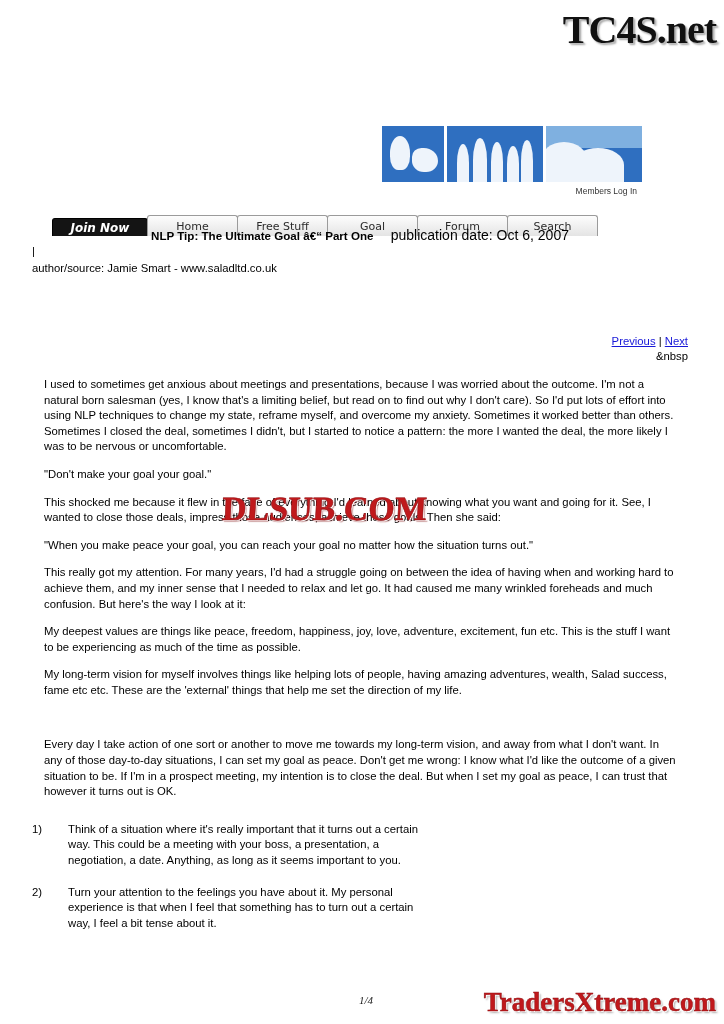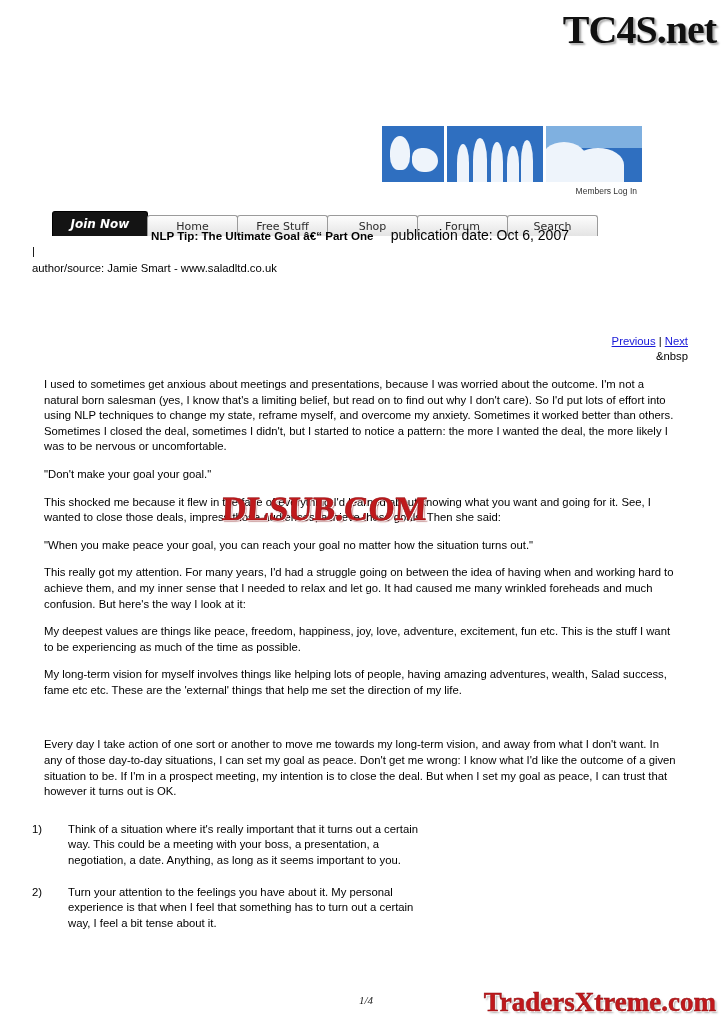--- a/index.html
+++ b/index.html
@@ -135,21 +135,21 @@
     border-radius: 3px 3px 0 0;
     font-family: "DejaVu Sans", sans-serif;
   }
   .tab.join {
     background: #141414;
     color: #ffffff;
     font-weight: bold;
     font-style: italic;
     border-color: #000000;
     min-width: 96px;
-    height: 25px;
+    height: 18px;
     font-size: 12px;
   }
 
   
   .doc {
     position: absolute;
     left: 32px;
     top: 228px;
     width: 656px;
     font-size: 11.3px;
@@ -259,21 +259,21 @@
     </div>
   </div>
 
   <div class="members-log">Members Log In</div>
 </div>
 
 <div class="nav">
   <div class="tab join">Join Now</div>
   <div class="tab">Home</div>
   <div class="tab">Free Stuff</div>
-  <div class="tab">Shop</div>
+  <div class="tab">Goal</div>
   <div class="tab">Forum</div>
   <div class="tab">Search</div>
 </div>
 
 <div class="doc">
 
   <div class="title-row">
     <span>NLP Tip: The Ultimate Goal â€“ Part One</span>
     <span class="pubdate">publication date: Oct 6, 2007</span>
   </div>

